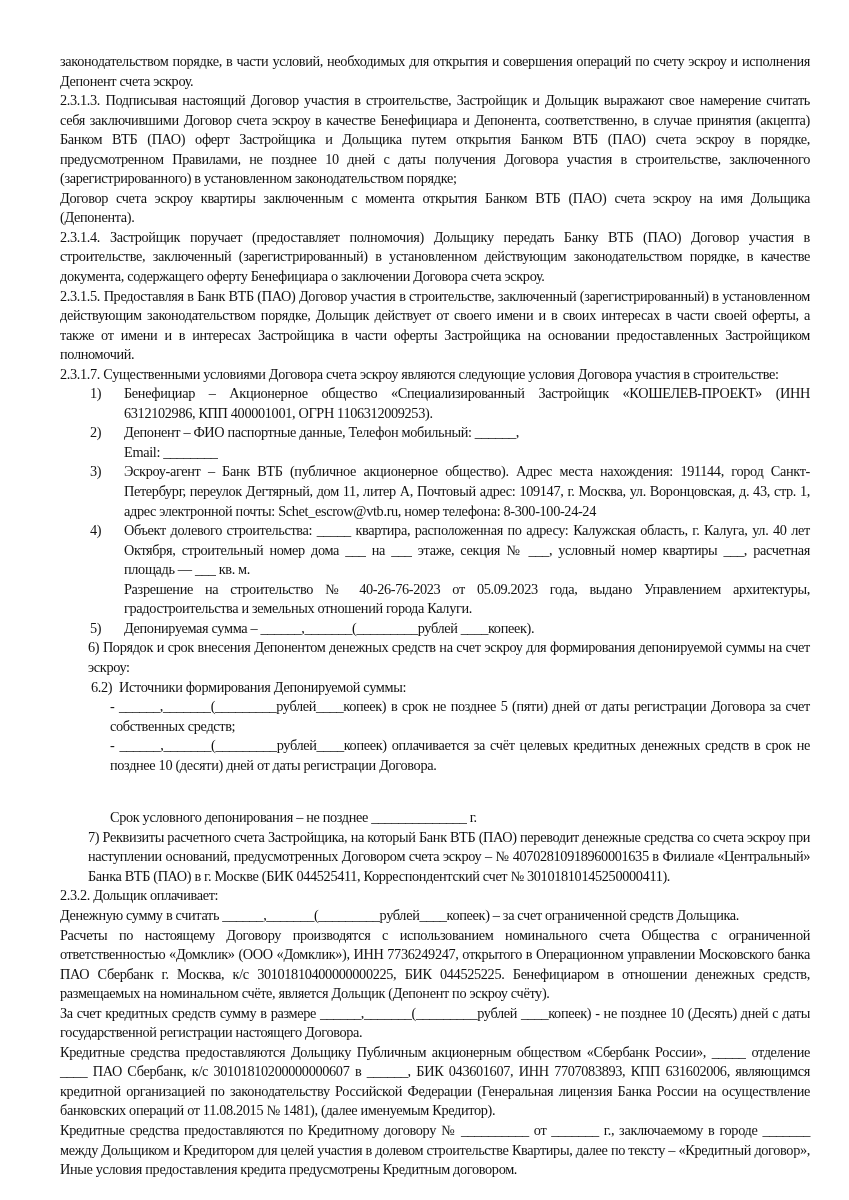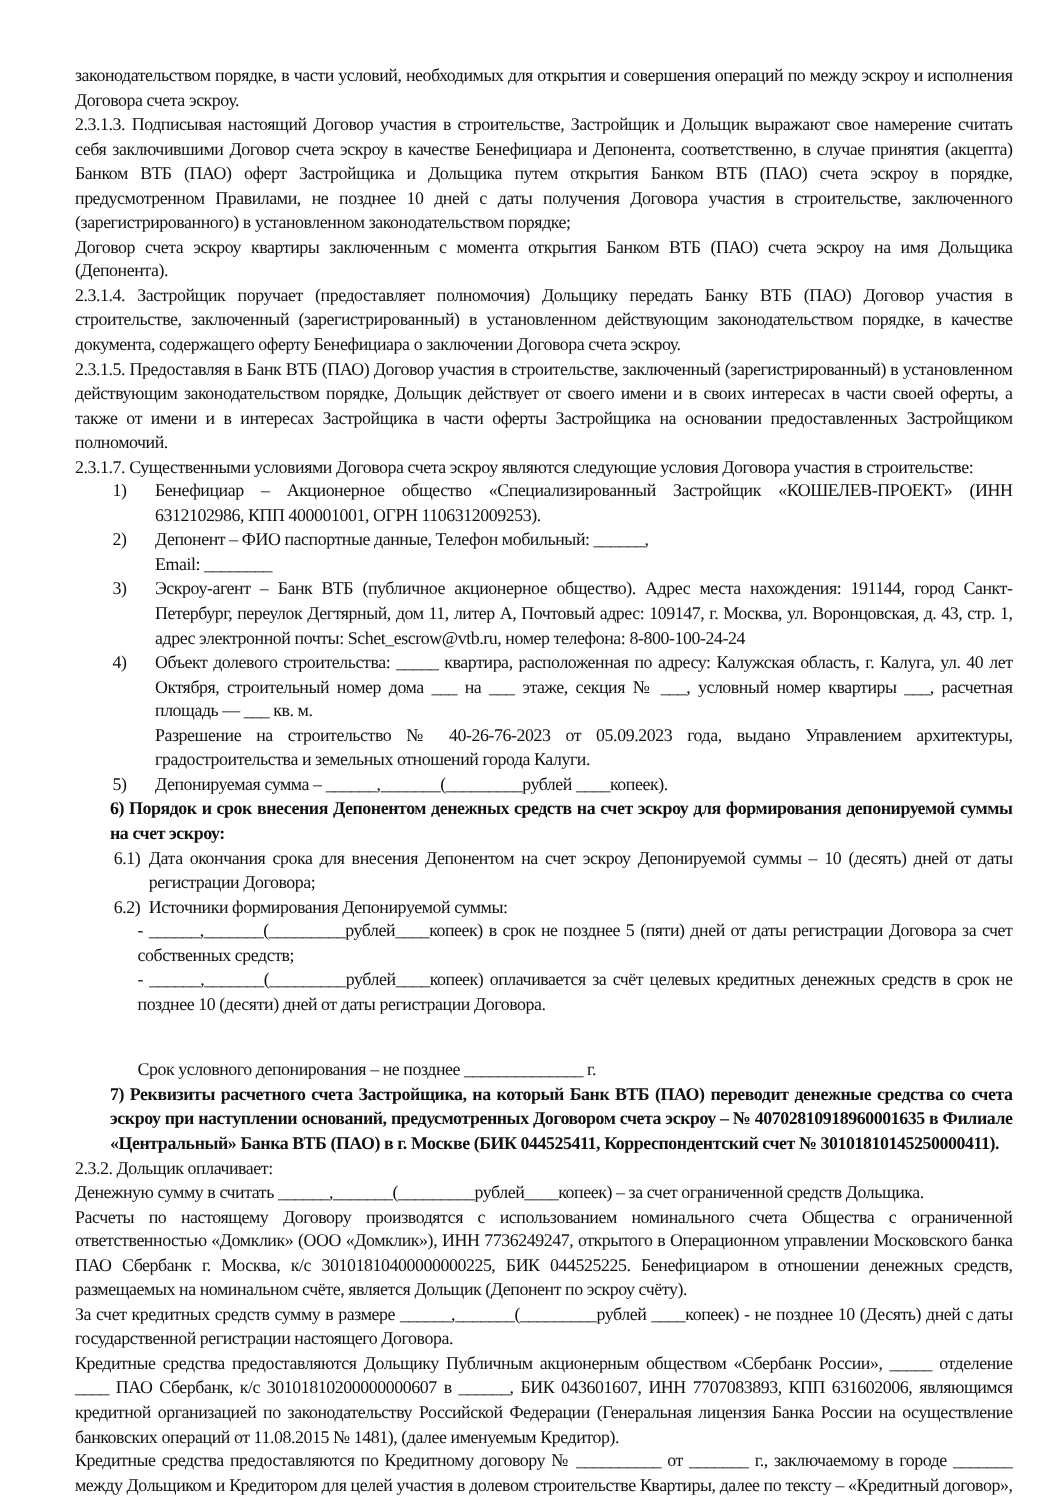--- a/index.html
+++ b/index.html
@@ -12,74 +12,70 @@
     position: absolute; left: 60px; top: 52px; width: 750px;
     font-size: 14.3px; line-height: 19.55px;
     letter-spacing: -0.35px;
   }
   .p { margin: 0; text-align: justify; }
   .b { font-weight: normal; }
   .u { }
   .item { display: flex; margin: 0; }
   .item .num { flex: 0 0 auto; width: 34px; padding-left: 30px; box-sizing: content-box; }
   .item .txt { flex: 1 1 auto; text-align: justify; }
-  .sub { padding-left: 28px; text-align: justify; font-weight: bold; }
+  .sub { padding-left: 28px; text-align: justify; }
   .sub-h { display: flex; margin: 0; padding-left: 31px; }
   .sub-h .num { flex: 0 0 auto; width: 28px; }
   .sub-h .txt { flex: 1 1 auto; text-align: justify; }
   .dash { padding-left: 50px; text-align: justify; }
   .dash-cont { padding-left: 50px; text-align: justify; margin-top: 33px; }
   .sig {
     position: absolute; top: 1218px; left: 60px; width: 750px;
     font-size: 12px; display: flex; justify-content: flex-start;
     letter-spacing: -0.35px;
   }
   .sig .right { padding-right: 20px; }
 </style>
 </head>
 <body>
 
 <div class="page">
-  <p class="p">законодательством порядке, в части условий, необходимых для открытия и совершения операций по между эскроу и исполнения Договора счета эскроу.</p>
+  <p class="p">законодательством порядке, в части условий, необходимых для открытия и совершения операций по счету эскроу и исполнения Депонент счета эскроу.</p>
   <p class="p">2.3.1.3. Подписывая настоящий Договор участия в строительстве, Застройщик и Дольщик выражают свое намерение считать себя заключившими Договор счета эскроу в качестве Бенефициара и Депонента, соответственно, в случае принятия (акцепта) Банком ВТБ (ПАО) оферт Застройщика и Дольщика путем открытия Банком ВТБ (ПАО) счета эскроу в порядке, предусмотренном Правилами, не позднее 10 дней с даты получения Договора участия в строительстве, заключенного (зарегистрированного) в установленном законодательством порядке;</p>
   <p class="p">Договор счета эскроу квартиры заключенным с момента открытия Банком ВТБ (ПАО) счета эскроу на имя Дольщика (Депонента).</p>
   <p class="p">2.3.1.4. Застройщик поручает (предоставляет полномочия) Дольщику передать Банку ВТБ (ПАО) Договор участия в строительстве, заключенный (зарегистрированный) в установленном действующим законодательством порядке, в качестве документа, содержащего оферту Бенефициара о заключении Договора счета эскроу.</p>
   <p class="p">2.3.1.5. Предоставляя в Банк ВТБ (ПАО) Договор участия в строительстве, заключенный (зарегистрированный) в установленном действующим законодательством порядке, Дольщик действует от своего имени и в своих интересах в части своей оферты, а также от имени и в интересах Застройщика в части оферты Застройщика на основании предоставленных Застройщиком полномочий.</p>
   <p class="p">2.3.1.7. Существенными условиями Договора счета эскроу являются следующие условия Договора участия в строительстве:</p>
 
   <div class="item">
     <span class="num">1)</span>
     <span class="txt"><span>Бенефициар – </span><span class="b">Акционерное общество «Специализированный Застройщик «КОШЕЛЕВ-ПРОЕКТ»</span><span> (ИНН 6312102986, КПП 400001001, ОГРН 1106312009253).</span></span>
   </div>
 
   <div class="item">
     <span class="num">2)</span>
     <span class="txt"><span>Депонент – </span><span class="b">ФИО</span><span> паспортные данные, Телефон мобильный: ______,</span><br><span>Email: ________</span></span>
   </div>
 
   <div class="item">
     <span class="num">3)</span>
-    <span class="txt"><span>Эскроу-агент – Банк ВТБ (публичное акционерное общество). Адрес места нахождения: 191144, город Санкт-Петербург, переулок Дегтярный, дом 11, литер А, Почтовый адрес: 109147, г. Москва, ул. Воронцовская, д. 43, стр. 1, адрес электронной почты: </span><span class="u">Schet_escrow@vtb.ru</span><span>, номер телефона: 8-800-100-24-24</span></span>
+    <span class="txt"><span>Эскроу-агент – Банк ВТБ (публичное акционерное общество). Адрес места нахождения: 191144, город Санкт-Петербург, переулок Дегтярный, дом 11, литер А, Почтовый адрес: 109147, г. Москва, ул. Воронцовская, д. 43, стр. 1, адрес электронной почты: </span><span class="u">Schet_escrow@vtb.ru</span><span>, номер телефона: 8-300-100-24-24</span></span>
   </div>
 
   <div class="item">
     <span class="num">4)</span>
     <span class="txt"><span>Объект долевого строительства: _____ квартира</span><span class="b">, расположенная по адресу: Калужская область, г. Калуга, ул. 40 лет Октября, строительный номер дома ___ на ___ этаже, секция № ___, условный номер квартиры ___, расчетная площадь — ___ кв. м.</span><br><span>Разрешение на строительство № 40-26-76-2023 от 05.09.2023 года, выдано Управлением архитектуры, градостроительства и земельных отношений города Калуги.</span></span>
   </div>
 
   <div class="item">
     <span class="num">5)</span>
     <span class="txt"><span>Депонируемая сумма – </span><span class="b">______,_______(_________рублей ____копеек).</span></span>
   </div>
 
   <p class="p sub">6) Порядок и срок внесения Депонентом денежных средств на счет эскроу для формирования депонируемой суммы на счет эскроу:</p>
-  <div class="sub-h">
-    <span class="num">6.1)</span>
-    <span class="txt">Дата окончания срока для внесения Депонентом на счет эскроу Депонируемой суммы – 10 (десять) дней от даты регистрации Договора;</span>
-  </div>
   <div class="sub-h">
     <span class="num">6.2)</span>
     <span class="txt">Источники формирования Депонируемой суммы:</span>
   </div>
   <p class="p dash"><span class="b">- ______,_______(_________рублей____копеек)</span><span> в срок не позднее 5 (пяти) дней от даты регистрации Договора за счет собственных средств;</span></p>
   <p class="p dash"><span class="b">- ______,_______(_________рублей____копеек)</span><span> оплачивается за счёт целевых кредитных денежных средств в срок не позднее 10 (десяти) дней от даты регистрации Договора.</span></p>
   <p class="p dash-cont">Срок условного депонирования – не позднее ______________ г.</p>
 
   <p class="p sub">7) Реквизиты расчетного счета Застройщика, на который Банк ВТБ (ПАО) переводит денежные средства со счета эскроу при наступлении оснований, предусмотренных Договором счета эскроу – № 40702810918960001635 в Филиале «Центральный» Банка ВТБ (ПАО) в г. Москве (БИК 044525411, Корреспондентский счет № 30101810145250000411).</p>
 

